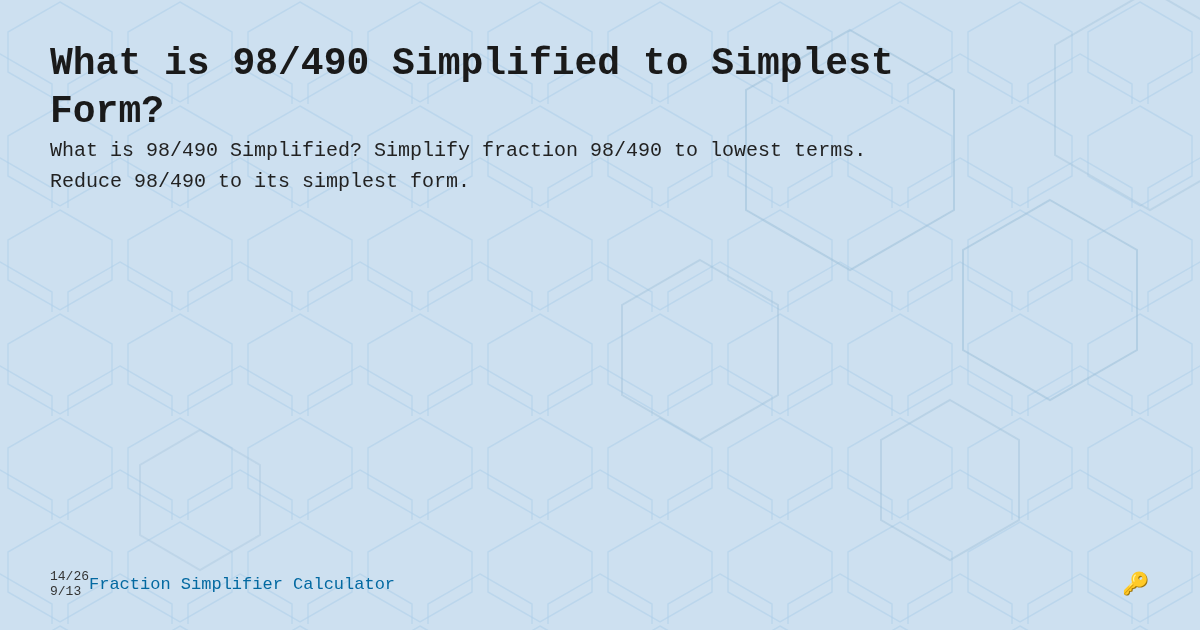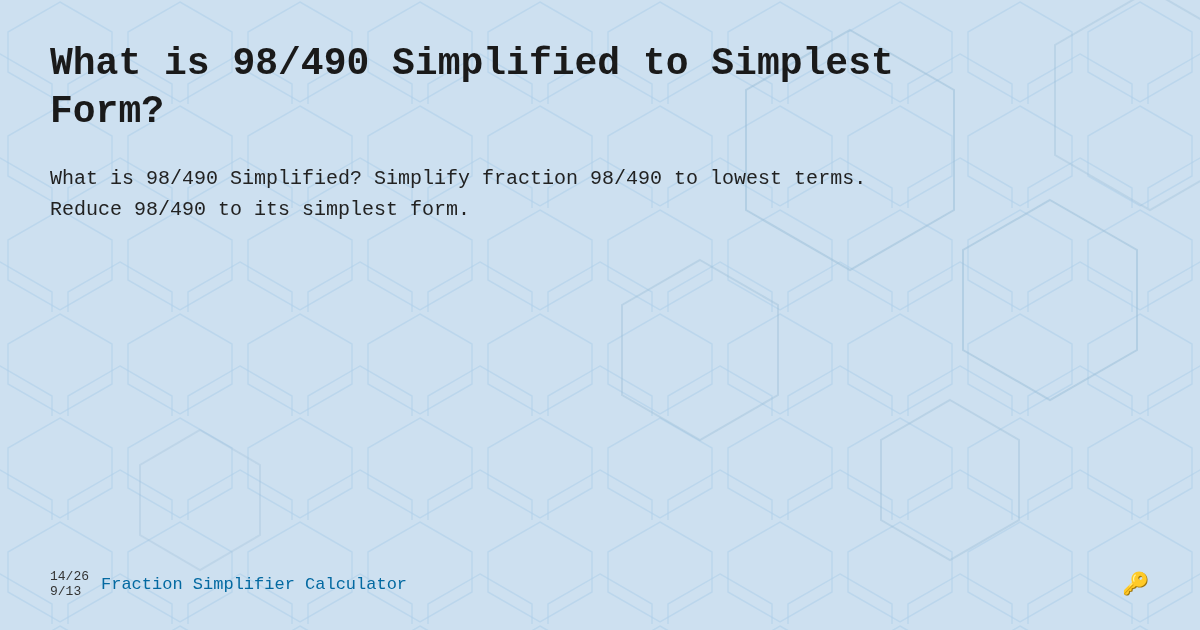--- a/index.html
+++ b/index.html
@@ -46,21 +46,20 @@
     .main-content {
       flex: 1;
     }
 
     .page-title {
       font-family: 'Courier New', Courier, monospace;
       font-size: 38px;
       font-weight: bold;
       color: #1a1a1a;
       line-height: 1.25;
-      margin-bottom: 28px;
       max-width: 900px;
     }
 
     .description {
       font-family: 'Courier New', Courier, monospace;
       font-size: 20px;
       color: #222;
       line-height: 1.55;
       margin-bottom: 28px;
       max-width: 820px;
@@ -95,21 +94,20 @@
     .footer-fraction {
       font-family: 'Courier New', Courier, monospace;
       font-size: 13px;
       color: #333;
       line-height: 1.2;
     }
 
     .footer-brand {
       display: flex;
       align-items: center;
-      gap: 12px;
     }
 
     .footer-brand-text {
       font-family: 'Courier New', Courier, monospace;
       font-size: 17px;
       font-weight: normal;
       color: #0369a1;
     }
 
     .footer-logo {

